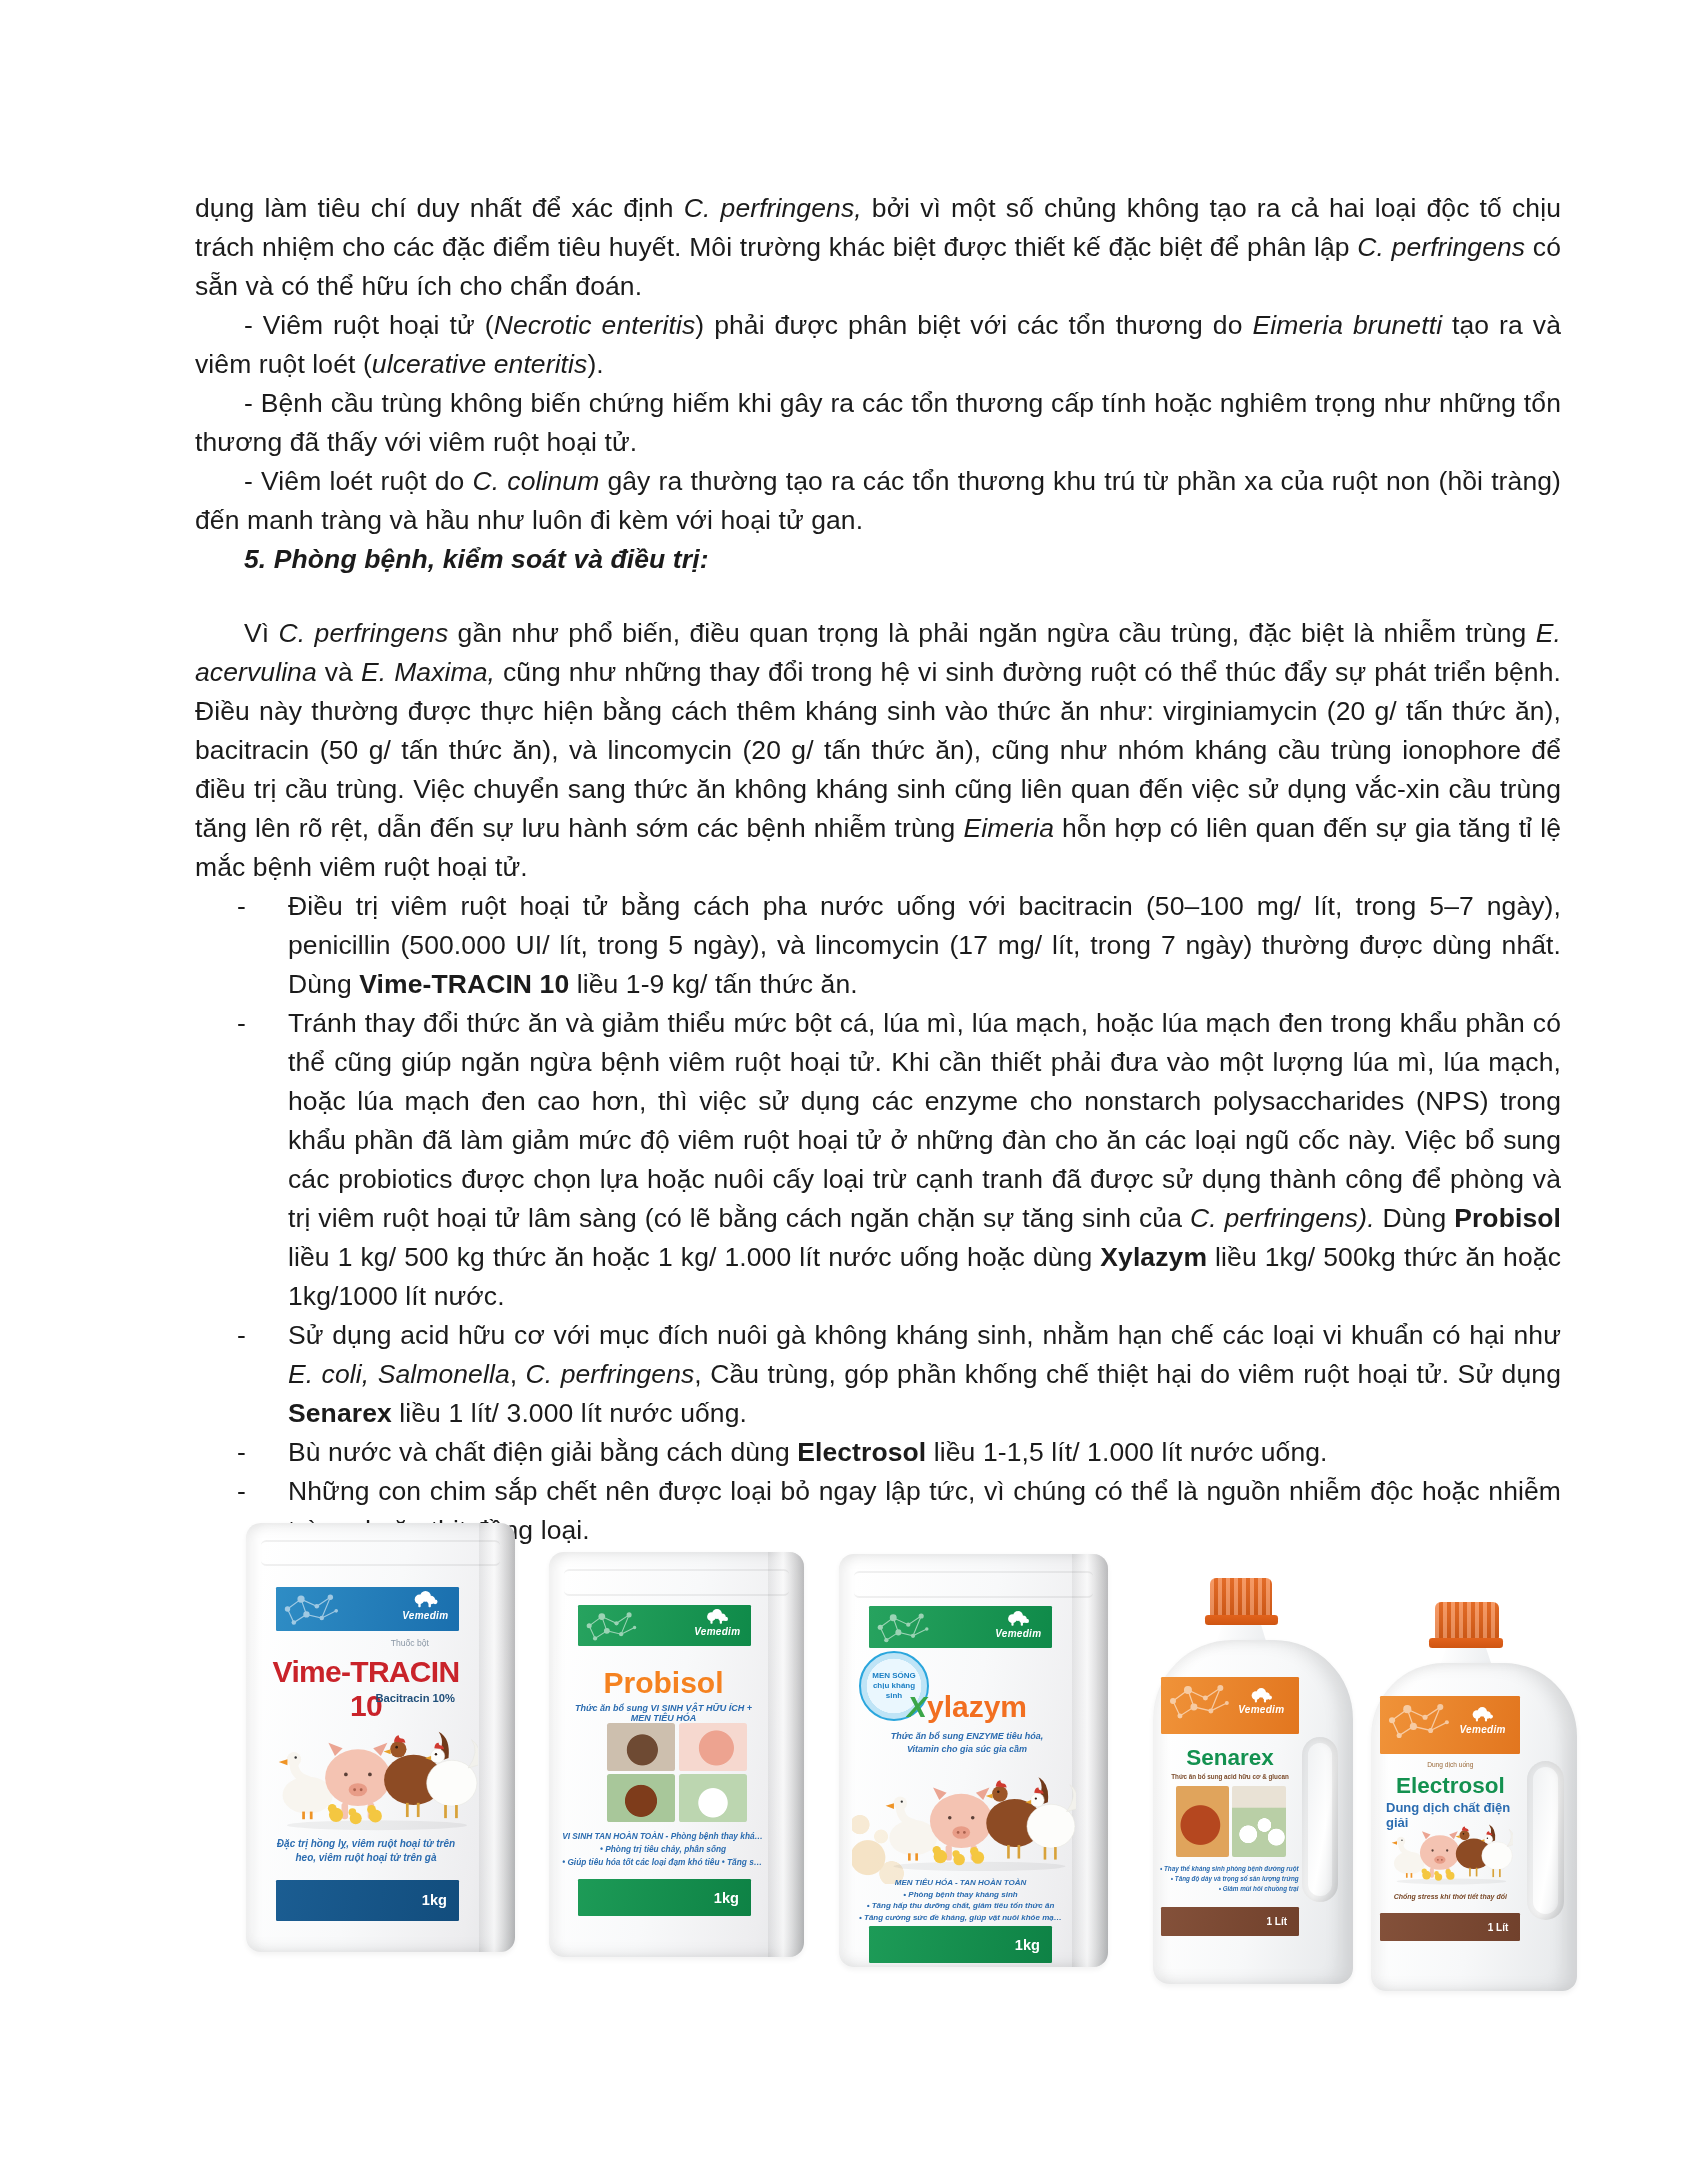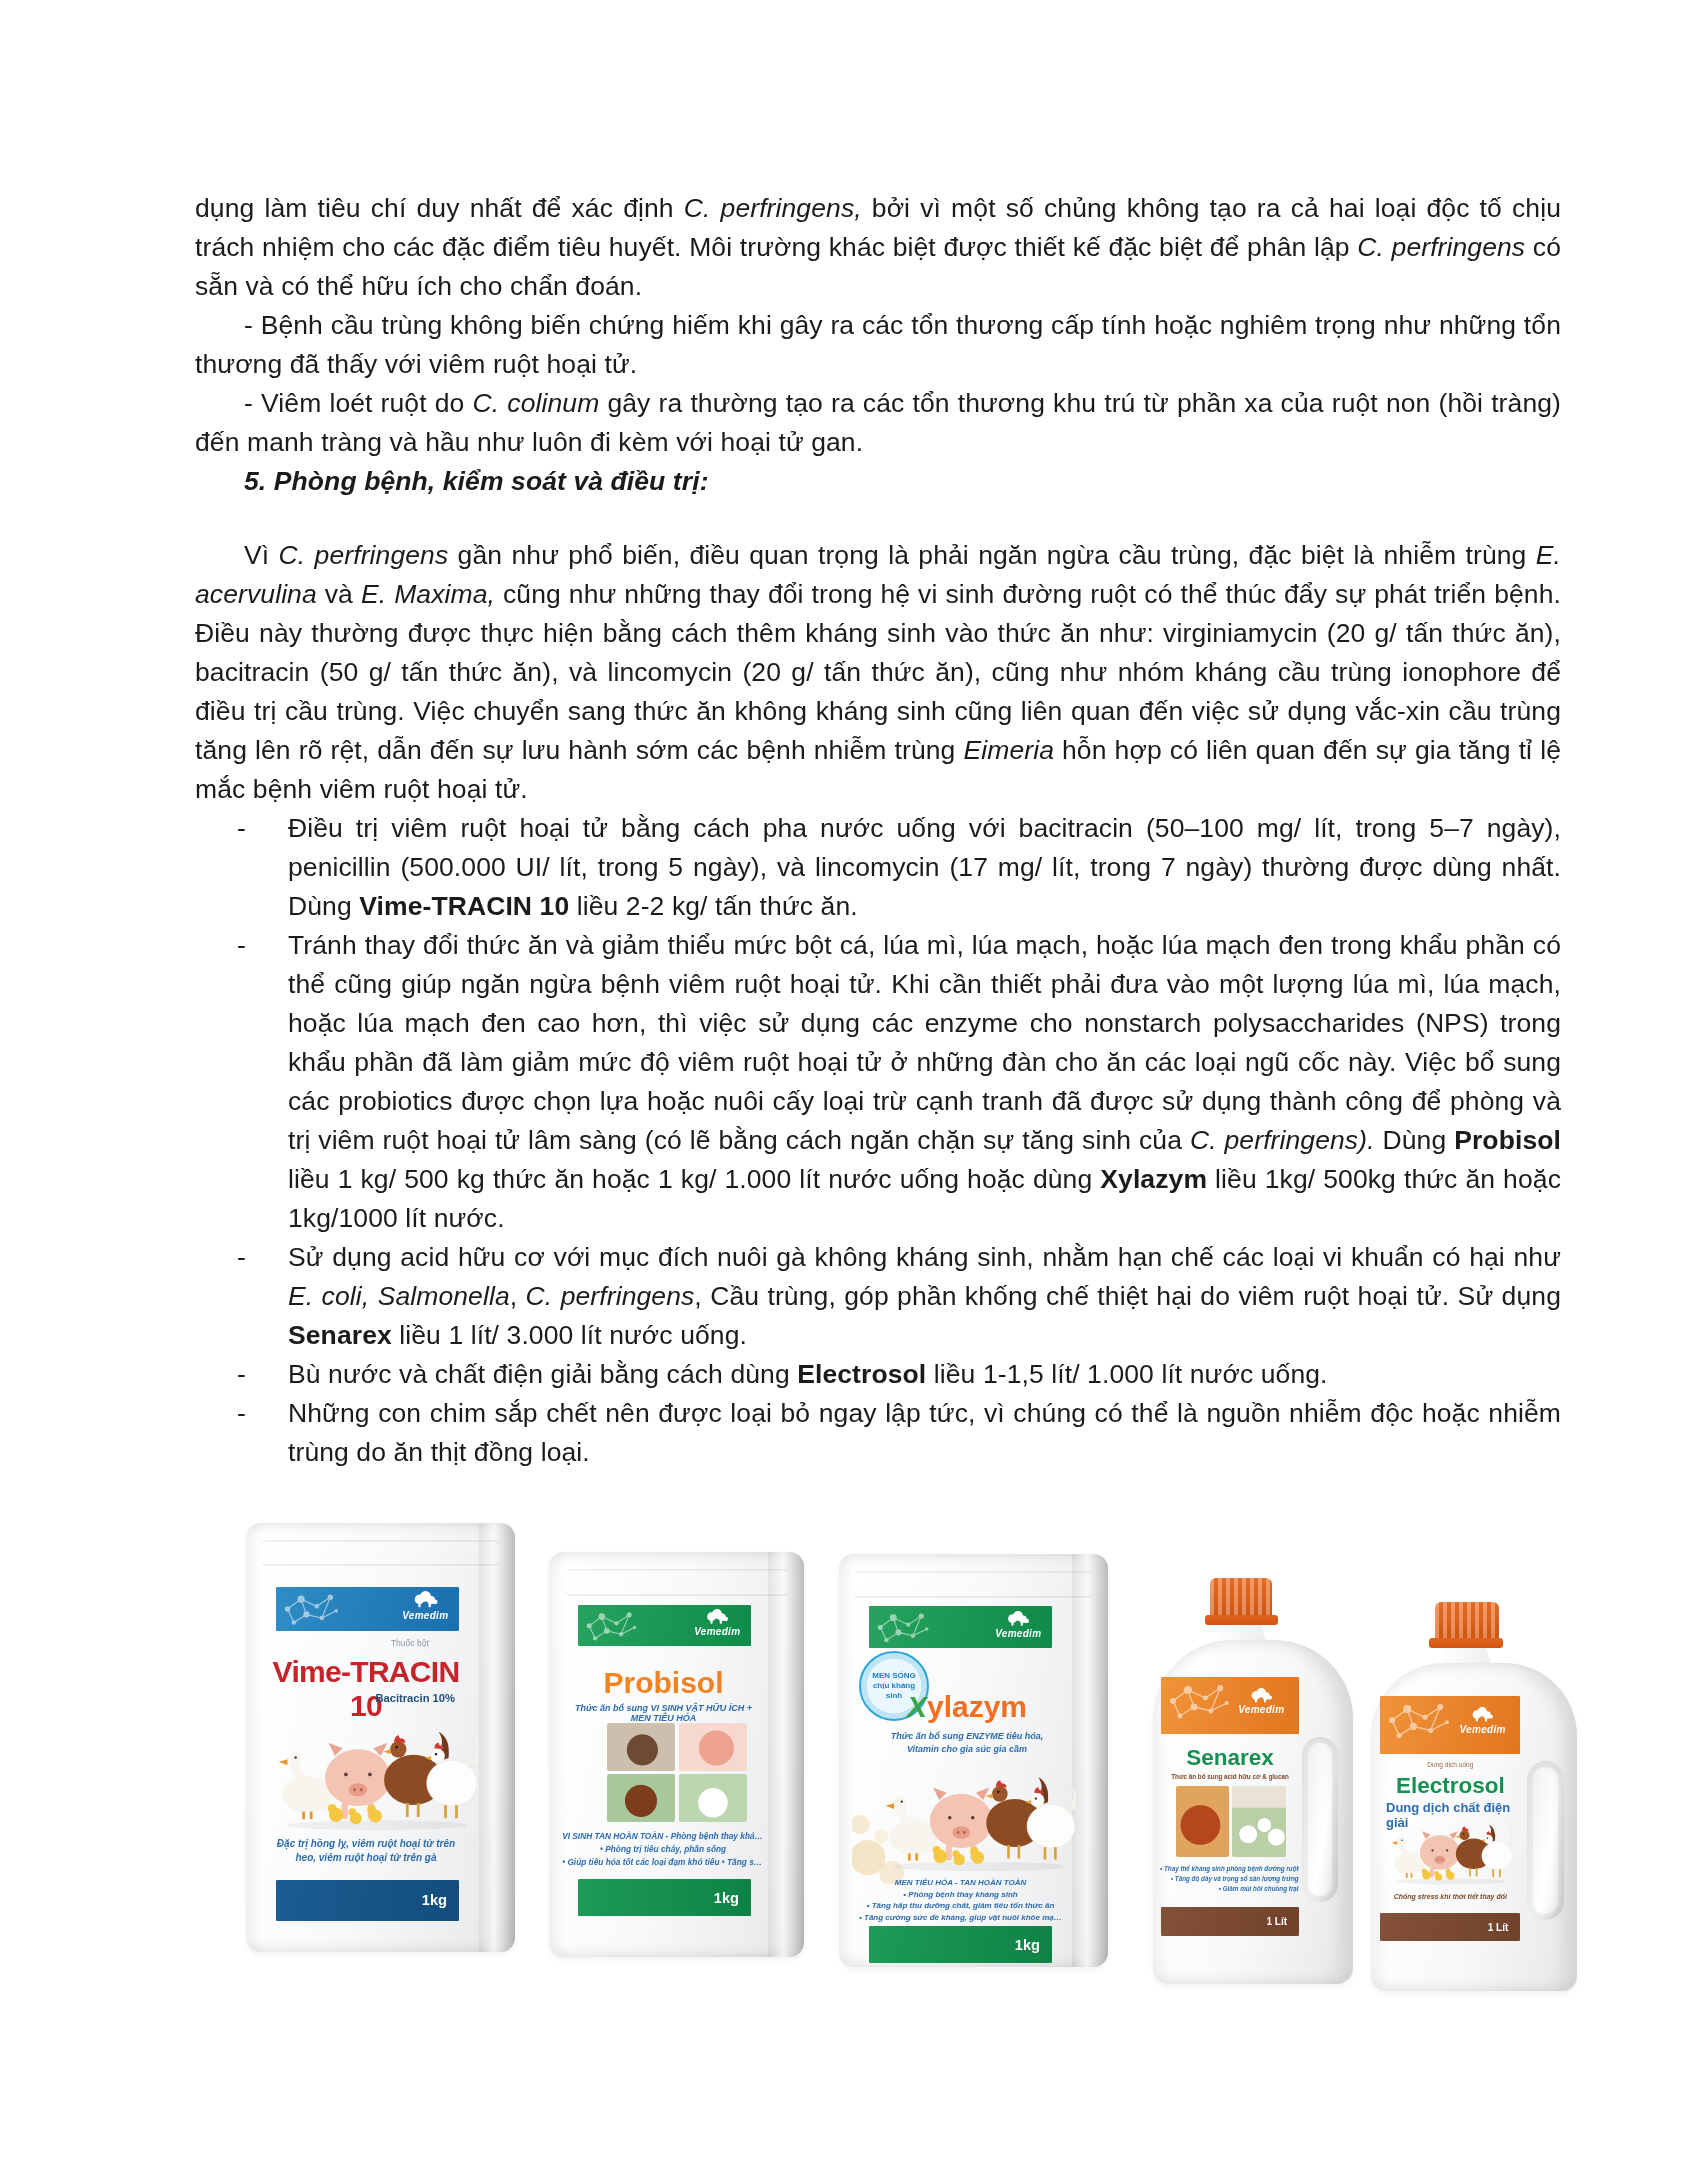--- a/index.html
+++ b/index.html
@@ -193,25 +193,26 @@
           <circle cx="175" cy="176" r="8"></circle>
       </g>
     </g>
   </defs>
 </svg>
 
 <div class="page">
 
   <div id="doc">
       <div class="block p0"><span>dụng làm tiêu chí duy nhất để xác định </span><span class="it">C. perfringens,</span><span> bởi vì một số chủng không tạo ra cả hai loại độc tố chịu trách nhiệm cho các đặc điểm tiêu huyết. Môi trường khác biệt được thiết kế đặc biệt để phân lập </span><span class="it">C. perfringens</span><span> có sẵn và có thể hữu ích cho chẩn đoán.</span></div>
+      <div class="block p"><span>- Viêm ruột hoại tử (</span><span class="it">Necrotic enteritis</span><span>) phải được phân biệt với các tổn thương do </span><span class="it">Eimeria brunetti</span><span> tạo ra và viêm ruột loét (</span><span class="it">ulcerative enteritis</span><span>).</span></div>
       <div class="block p"><span>- Bệnh cầu trùng không biến chứng hiếm khi gây ra các tổn thương cấp tính hoặc nghiêm trọng như những tổn thương đã thấy với viêm ruột hoại tử.</span></div>
       <div class="block p"><span>- Viêm loét ruột do </span><span class="it">C. colinum</span><span> gây ra thường tạo ra các tổn thương khu trú từ phần xa của ruột non (hồi tràng) đến manh tràng và hầu như luôn đi kèm với hoại tử gan.</span></div>
       <div class="block h"><span class="bd">5. Phòng bệnh, kiểm soát và điều trị:</span></div>
       <div class="block p"><span>Vì </span><span class="it">C. perfringens</span><span> gần như phổ biến, điều quan trọng là phải ngăn ngừa cầu trùng, đặc biệt là nhiễm trùng </span><span class="it">E. acervulina</span><span> và </span><span class="it">E. Maxima,</span><span> cũng như những thay đổi trong hệ vi sinh đường ruột có thể thúc đẩy sự phát triển bệnh. Điều này thường được thực hiện bằng cách thêm kháng sinh vào thức ăn như: virginiamycin (20 g/ tấn thức ăn), bacitracin (50 g/ tấn thức ăn), và lincomycin (20 g/ tấn thức ăn), cũng như nhóm kháng cầu trùng ionophore để điều trị cầu trùng. Việc chuyển sang thức ăn không kháng sinh cũng liên quan đến việc sử dụng vắc-xin cầu trùng tăng lên rõ rệt, dẫn đến sự lưu hành sớm các bệnh nhiễm trùng </span><span class="it">Eimeria</span><span> hỗn hợp có liên quan đến sự gia tăng tỉ lệ mắc bệnh viêm ruột hoại tử.</span></div>
-      <div class="block li"><span class="marker">-</span><span>Điều trị viêm ruột hoại tử bằng cách pha nước uống với bacitracin (50–100 mg/ lít, trong 5–7 ngày), penicillin (500.000 UI/ lít, trong 5 ngày), và lincomycin (17 mg/ lít, trong 7 ngày) thường được dùng nhất. Dùng </span><span class="bd">Vime-TRACIN 10</span><span> liều 2-2 kg/ tấn thức ăn.</span></div>
+      <div class="block li"><span class="marker">-</span><span>Điều trị viêm ruột hoại tử bằng cách pha nước uống với bacitracin (50–100 mg/ lít, trong 5–7 ngày), penicillin (500.000 UI/ lít, trong 5 ngày), và lincomycin (17 mg/ lít, trong 7 ngày) thường được dùng nhất. Dùng </span><span class="bd">Vime-TRACIN 10</span><span> liều 1-9 kg/ tấn thức ăn.</span></div>
       <div class="block li"><span class="marker">-</span><span>Tránh thay đổi thức ăn và giảm thiểu mức bột cá, lúa mì, lúa mạch, hoặc lúa mạch đen trong khẩu phần có thể cũng giúp ngăn ngừa bệnh viêm ruột hoại tử. Khi cần thiết phải đưa vào một lượng lúa mì, lúa mạch, hoặc lúa mạch đen cao hơn, thì việc sử dụng các enzyme cho nonstarch polysaccharides (NPS) trong khẩu phần đã làm giảm mức độ viêm ruột hoại tử ở những đàn cho ăn các loại ngũ cốc này. Việc bổ sung các probiotics được chọn lựa hoặc nuôi cấy loại trừ cạnh tranh đã được sử dụng thành công để phòng và trị viêm ruột hoại tử lâm sàng (có lẽ bằng cách ngăn chặn sự tăng sinh của </span><span class="it">C. perfringens).</span><span> Dùng </span><span class="bd">Probisol</span><span> liều 1 kg/ 500 kg thức ăn hoặc 1 kg/ 1.000 lít nước uống hoặc dùng </span><span class="bd">Xylazym</span><span> liều 1kg/ 500kg thức ăn hoặc 1kg/1000 lít nước.</span></div>
       <div class="block li"><span class="marker">-</span><span>Sử dụng acid hữu cơ với mục đích nuôi gà không kháng sinh, nhằm hạn chế các loại vi khuẩn có hại như </span><span class="it">E. coli, Salmonella</span><span>, </span><span class="it">C. perfringens</span><span>, Cầu trùng, góp phần khống chế thiệt hại do viêm ruột hoại tử. Sử dụng </span><span class="bd">Senarex</span><span> liều 1 lít/ 3.000 lít nước uống.</span></div>
       <div class="block li"><span class="marker">-</span><span>Bù nước và chất điện giải bằng cách dùng </span><span class="bd">Electrosol</span><span> liều 1-1,5 lít/ 1.000 lít nước uống.</span></div>
       <div class="block li"><span class="marker">-</span><span>Những con chim sắp chết nên được loại bỏ ngay lập tức, vì chúng có thể là nguồn nhiễm độc hoặc nhiễm trùng do ăn thịt đồng loại.</span></div>
     </div>
 
   <div id="products">
 
     <div class="bag" style="left:246px;top:10.6px;width:269px;height:429px;">
       <div class="seal"></div>

